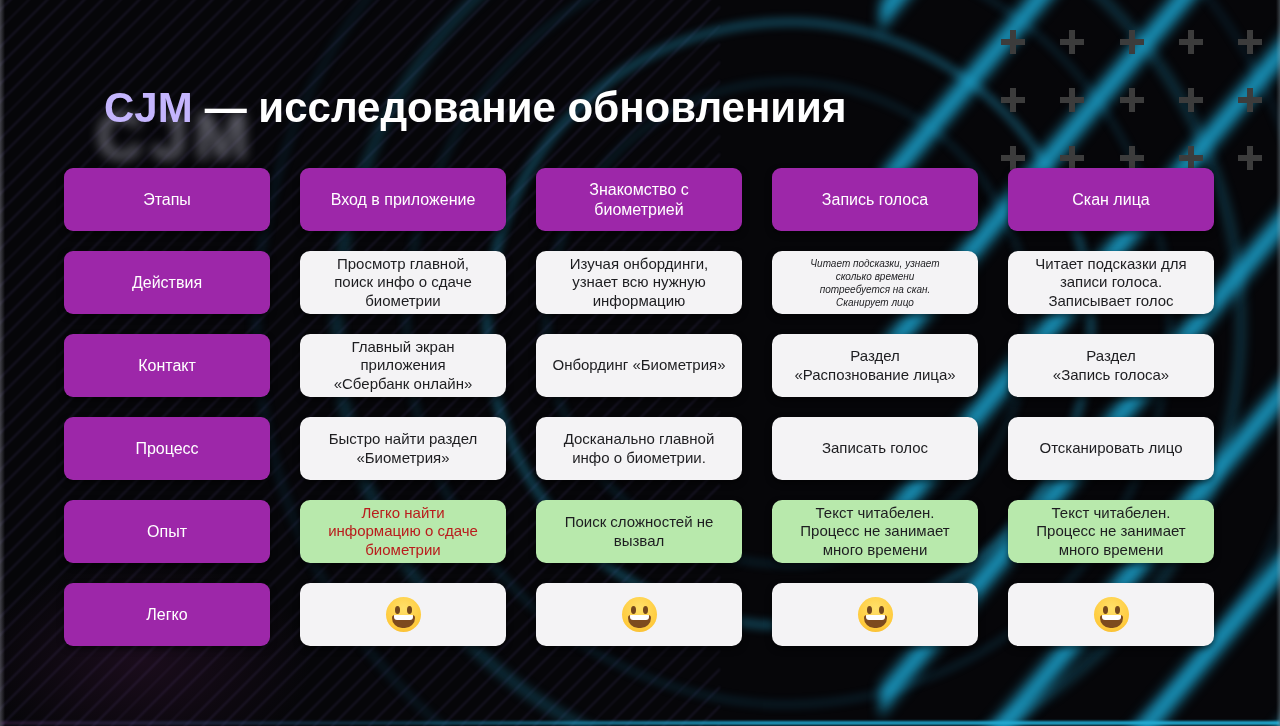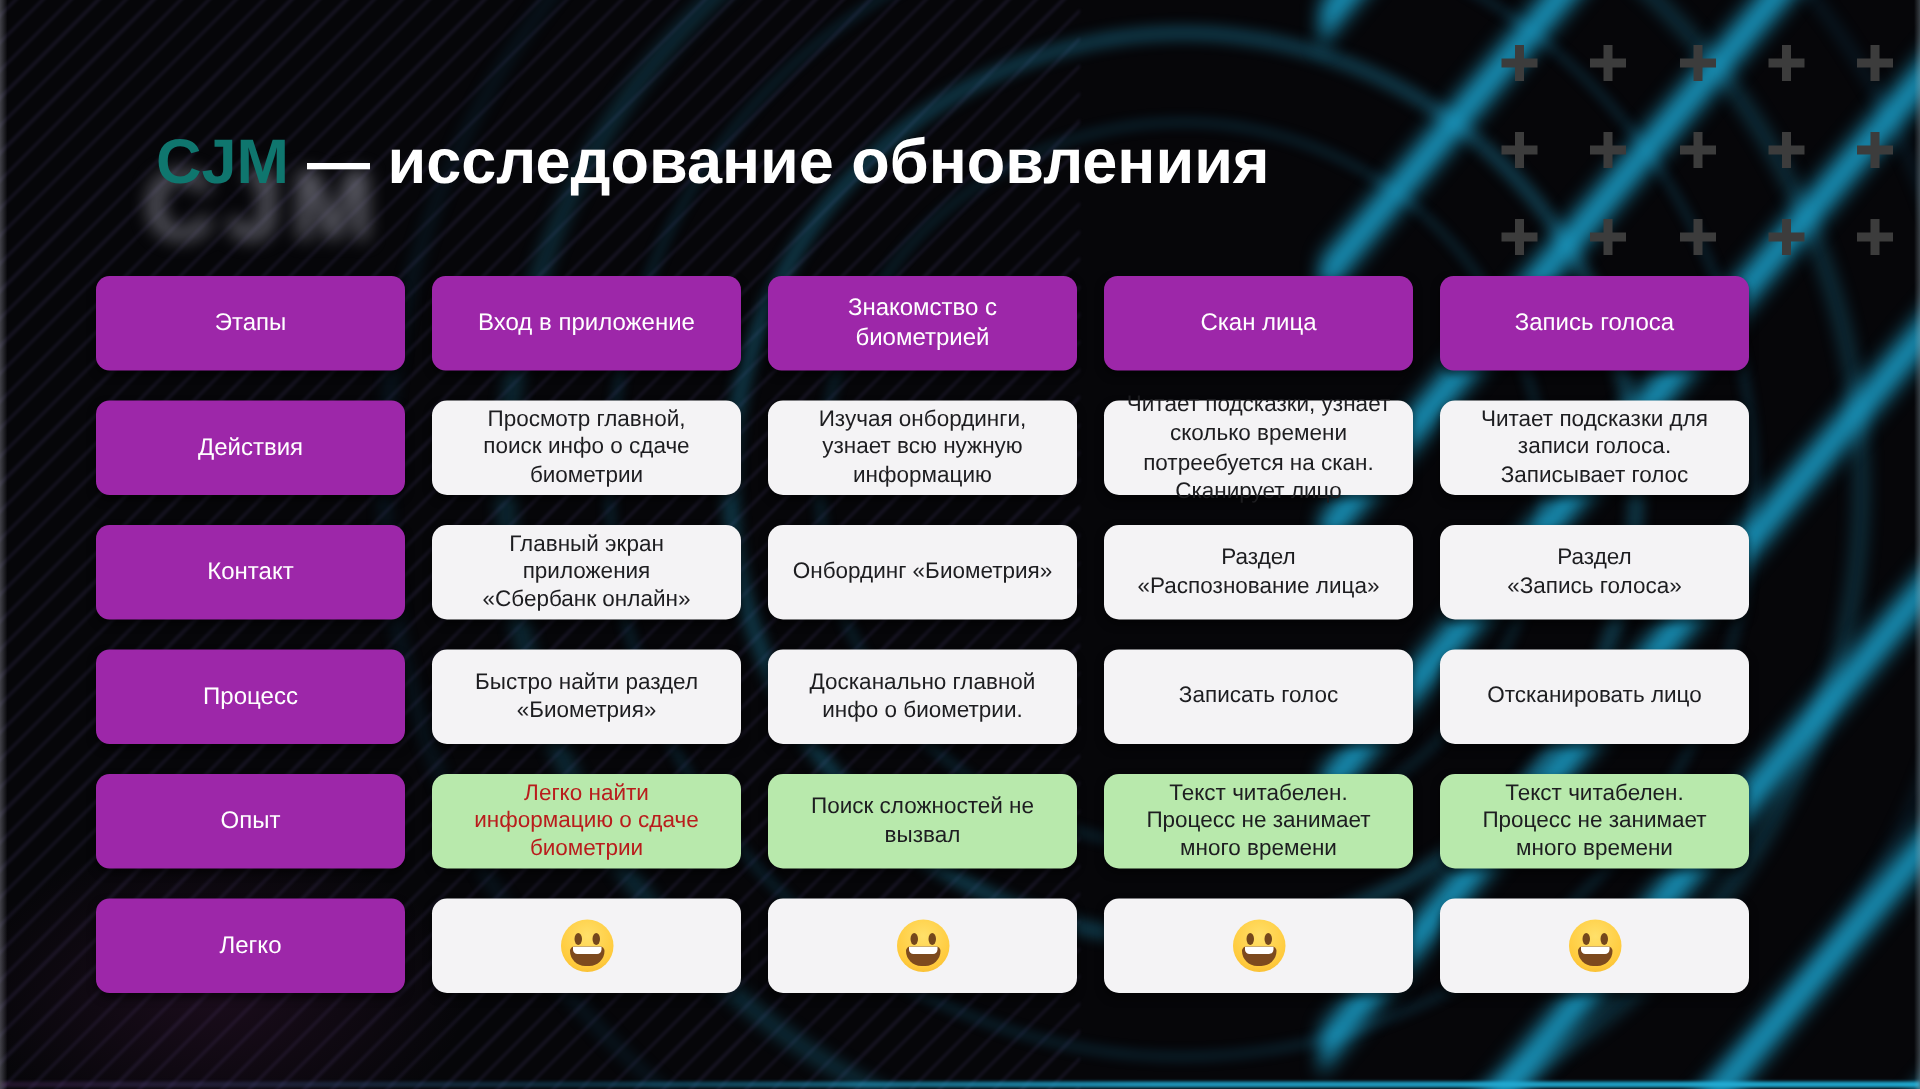--- a/index.html
+++ b/index.html
@@ -58,42 +58,42 @@
   
   .watermark{
     position:absolute;left:96px;top:98px;
     font-size:66px;font-weight:bold;letter-spacing:7px;
     color:rgba(160,160,175,.6);filter:blur(6px);
   }
   .title{
     position:absolute;left:104px;top:56px;
     font-size:42px;font-weight:bold;color:#ffffff;white-space:nowrap;
   }
-  .title .brand{color:#0f766e;margin-right:12px;}
+  .title .brand{color:#c4b5fd;margin-right:12px;}
   
   .jmap{
-    position:absolute;left:64px;top:184px;
+    position:absolute;left:64px;top:168px;
     display:grid;grid-template-columns:repeat(5,206px);
-    grid-auto-rows:63px;gap:20px 18px;
+    grid-auto-rows:63px;gap:20px 30px;
   }
   .rowlab,.stage-head{
     background:#9d27a9;color:#fff;border-radius:9px;
     display:flex;align-items:center;justify-content:center;
     text-align:center;font-size:16px;line-height:1.2;
     box-shadow:0 3px 6px rgba(0,0,0,.55);padding:2px 10px;
     white-space:pre-line;
   }
   .card{
     background:#f4f3f5;color:#1d1d20;border-radius:10px;
     display:flex;align-items:center;justify-content:center;
     text-align:center;font-size:15px;line-height:1.22;
     padding:3px 12px;box-shadow:0 3px 6px rgba(0,0,0,.55);
     white-space:pre-line;
   }
-  .card.small{font-size:15px;line-height:1.3;}
+  .card.small{font-size:10px;line-height:1.3;font-style:italic;}
   .card.green{background:#b8e9ac;}
   .card.green.muted{color:#b91c1c;}
   
   .emoji{width:35px;height:35px;border-radius:50%;position:relative;
     background:radial-gradient(circle at 50% 32%,#ffe06a,#ffca3c 68%,#f2b42c);}
   .emoji .eye{position:absolute;top:9px;width:5px;height:8px;border-radius:50%;background:#74471c;}
   .emoji .eye.l{left:9px;} .emoji .eye.r{right:9px;}
   .emoji .mouth{position:absolute;left:6px;right:6px;bottom:4px;height:13px;
     background:#7d4a1e;border-radius:4px 4px 14px 14px;overflow:hidden;}
   .emoji .teeth{position:absolute;top:0;left:2px;right:2px;height:5px;background:#fff;border-radius:0 0 3px 3px;}
@@ -133,22 +133,22 @@
 
 <div class="watermark">CJM</div>
 <h1 class="title"><span class="brand">CJM</span><span>— исследование обновлениия</span></h1>
 
 <div class="jmap">
 
   <div class="rowlab">Этапы</div>
   <div class="stage-head">Вход в приложение</div>
   <div class="stage-head">Знакомство с
 биометрией</div>
+  <div class="stage-head">Запись голоса</div>
   <div class="stage-head">Скан лица</div>
-  <div class="stage-head">Запись голоса</div>
 
   <div class="rowlab">Действия</div>
   <div class="card">Просмотр главной,
 поиск инфо о сдаче
 биометрии</div>
   <div class="card">Изучая онбординги,
 узнает всю нужную
 информацию</div>
   <div class="card small">Читает подсказки, узнает
 сколько времени

